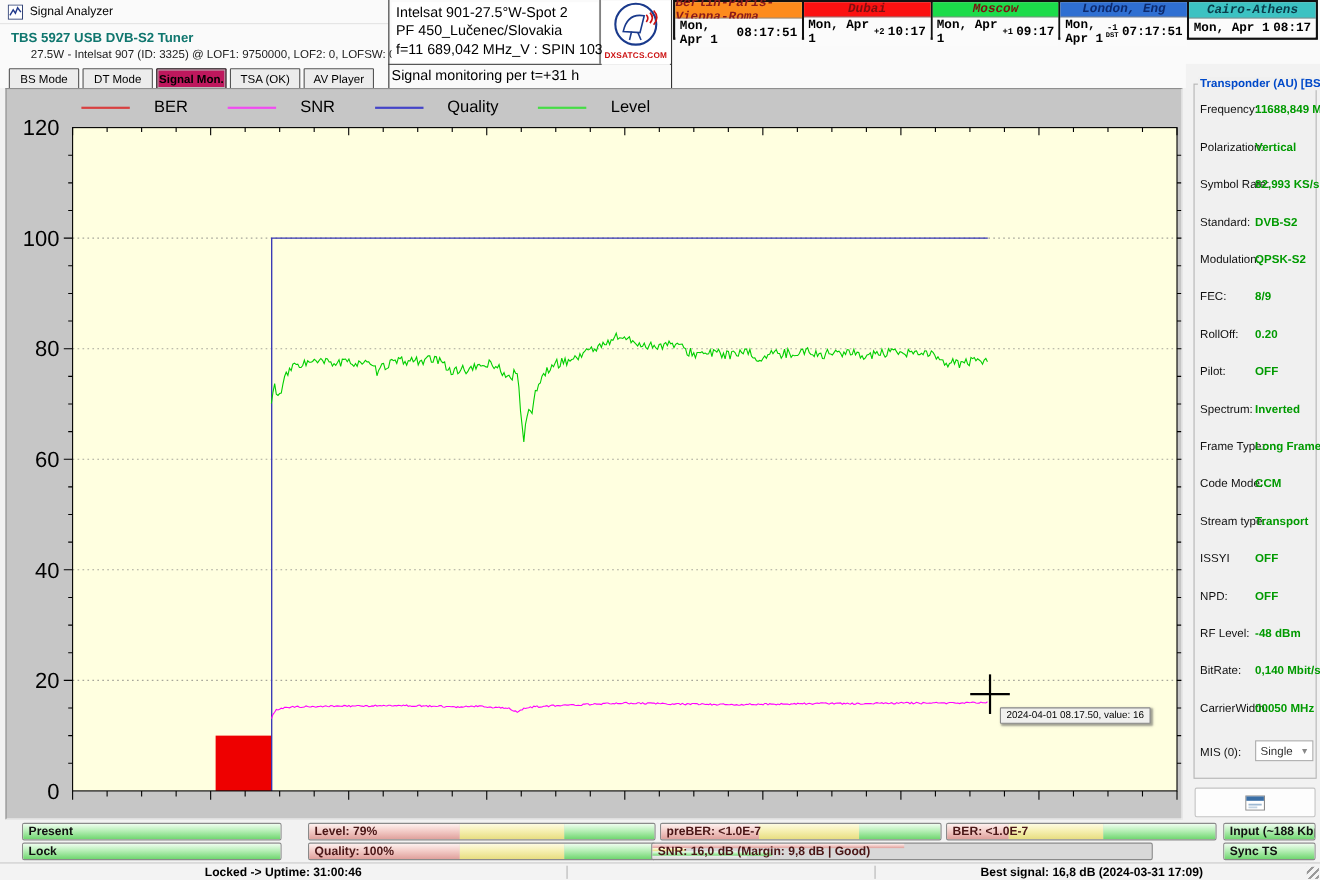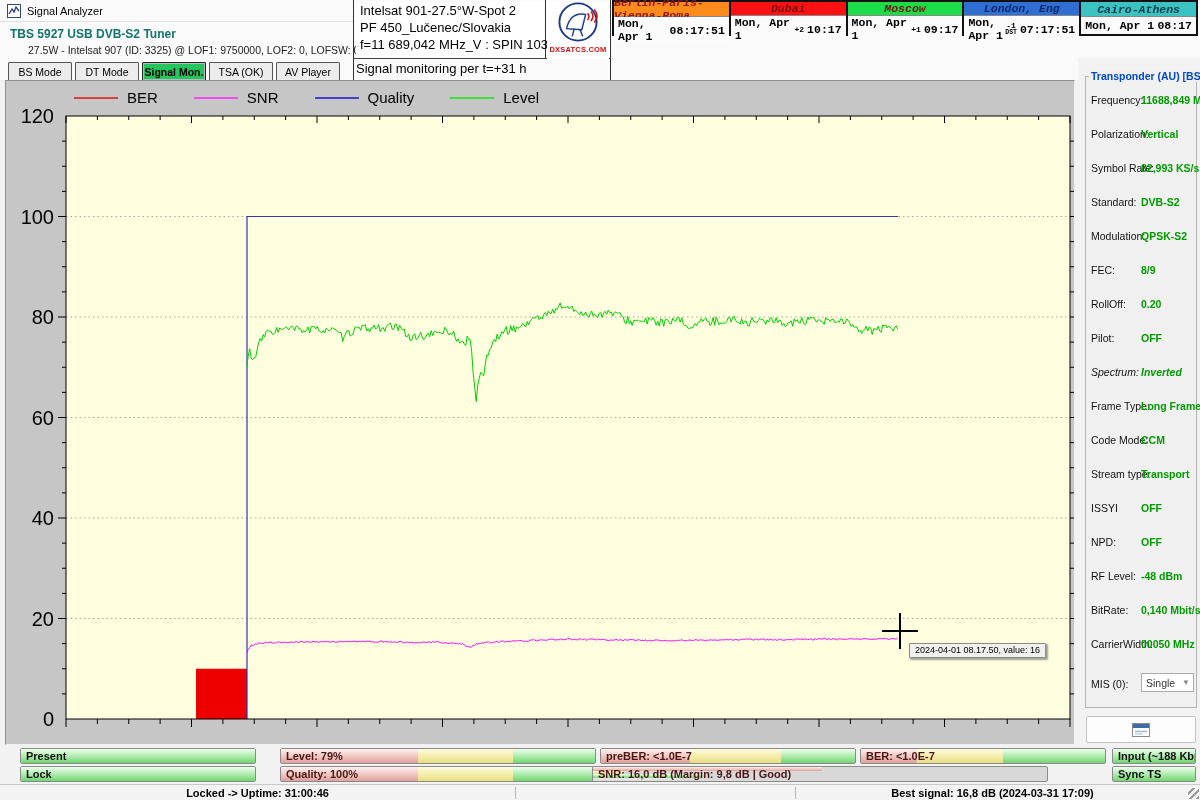--- a/index.html
+++ b/index.html
@@ -7,21 +7,21 @@
   body { font-family:"Liberation Sans", sans-serif; background:#f2f2f2; position:relative; color:#000; }
 
   
   #header { position:absolute; left:0; top:0; width:1200px; height:80px; background:#fafafa; }
   #titlebar { position:absolute; left:0; top:0; width:353px; height:22px; display:flex; align-items:center; gap:6px; padding-left:7px; border-bottom:1px solid #e3e3e3; }
   #titlebar span { font-size:11px; }
   #tuner-title { position:absolute; left:10px; top:27px; font-size:12px; font-weight:bold; color:#0f766e; }
   #tuner-sub { position:absolute; left:28px; top:44px; font-size:10.5px; color:#222; }
   #tabs { position:absolute; left:8px; top:62px; height:19px; display:flex; gap:3px; }
   .tab { width:64px; height:19px; font-size:10.5px; font-family:"Liberation Sans",sans-serif; background:#ececec; border:1px solid #555; border-radius:1px; padding:0; cursor:pointer; }
-  .tab.active { background:#22c55e; border:1px solid #222; box-shadow:inset 0 0 0 1px #bbb; font-weight:bold; }
+  .tab.active { background:#be185d; border:1px solid #222; box-shadow:inset 0 0 0 1px #bbb; font-weight:bold; }
   .vline { position:absolute; top:0; width:1px; background:#333; }
   #target-cell { position:absolute; left:356px; top:2px; width:188px; height:55px; background:#fff; }
   #target-cell div { font-size:13px; padding:1px 4px; white-space:nowrap; }
   #monitor-line { position:absolute; left:356px; top:61px; font-size:13px; }
   .hline { position:absolute; height:1px; background:#444; }
 
   
   #logo { position:absolute; left:547px; top:1px; width:62px; height:58px; background:#fff; text-align:center; }
   #logo .lg-text { font-size:7.5px; font-weight:bold; color:#cc1111; letter-spacing:0.2px; display:block; margin-top:-2px; }
 
@@ -30,21 +30,21 @@
   .clock { flex:1; display:flex; flex-direction:column; background:#f6f6f6; }
   .clock-h { height:15px; display:flex; align-items:center; justify-content:center; font-size:11.5px; font-weight:bold; font-style:italic; border-bottom:1px solid #888; }
   .clock-r { flex:1; display:flex; align-items:center; padding:0 4px; font-size:11.5px; font-weight:bold; background:#fbfbfb; }
   .clock-date { flex:1; text-align:left; }
   .clock-off { font-size:8px; font-weight:bold; line-height:7px; text-align:center; margin-right:3px; }
   .clock-off small { font-size:6.5px; display:block; }
 
   
   #chart-panel { position:absolute; left:5px; top:80px; width:1070px; height:665px; background:#c6c6c6; border-top:1px solid #8f8f8f; border-left:1px solid #8f8f8f; border-right:1px solid #f0f0f0; border-bottom:1px solid #f0f0f0; }
   #legend { position:absolute; left:68px; top:8px; display:flex; gap:36px; align-items:center; }
-  .leg-item { display:flex; align-items:center; gap:9px; }
+  .leg-item { display:flex; align-items:center; gap:22px; }
   .leg-line { width:44px; height:2px; }
   .leg-label { font-size:15px; }
   #plot-svg { position:absolute; left:0; top:0; }
   #tooltip { position:absolute; background:#f0f0ee; border:1px solid #8a8a8a; box-shadow:1.5px 1.5px 2px rgba(80,80,80,.55); font-size:9px; padding:1px 5px 2px; white-space:nowrap; border-radius:1px; }
 
   
   #sidebar { position:absolute; left:1078px; top:58px; width:122px; height:688px; background:#f2f2f2; }
   #groupbox { position:absolute; left:7px; top:18px; width:112px; height:632px; border:1px solid #b5b5b5; background:#f0f0f0; }
   #gb-title { position:absolute; left:3px; top:-7px; background:#f0f0f0; padding:0 2px; font-size:10.5px; font-weight:bold; color:#0049c9; white-space:nowrap; }
   .field { position:absolute; left:0; width:100%; height:20px; }
@@ -346,21 +346,21 @@
             <span class="f-value">8/9</span>
           </div>
           <div class="field" style="top: 218px;">
             <span class="f-label">RollOff:</span>
             <span class="f-value">0.20</span>
           </div>
           <div class="field" style="top: 252px;">
             <span class="f-label">Pilot:</span>
             <span class="f-value">OFF</span>
           </div>
-          <div class="field" style="top: 286px; font-style: italic;">
+          <div class="field" style="top: 286px;">
             <span class="f-label">Spectrum:</span>
             <span class="f-value">Inverted</span>
           </div>
           <div class="field" style="top: 320px;">
             <span class="f-label">Frame Type:</span>
             <span class="f-value">Long Frame</span>
           </div>
           <div class="field" style="top: 354px;">
             <span class="f-label">Code Mode:</span>
             <span class="f-value">CCM</span>

